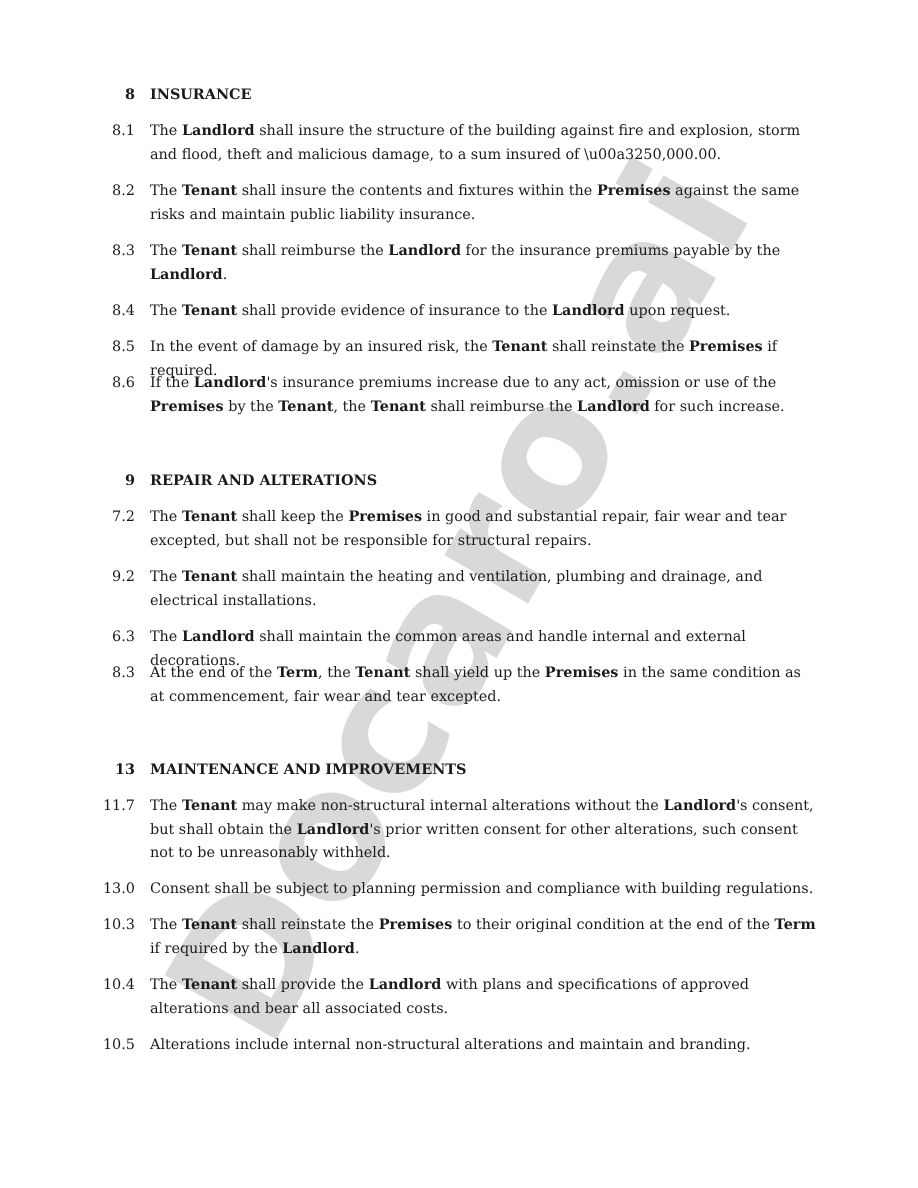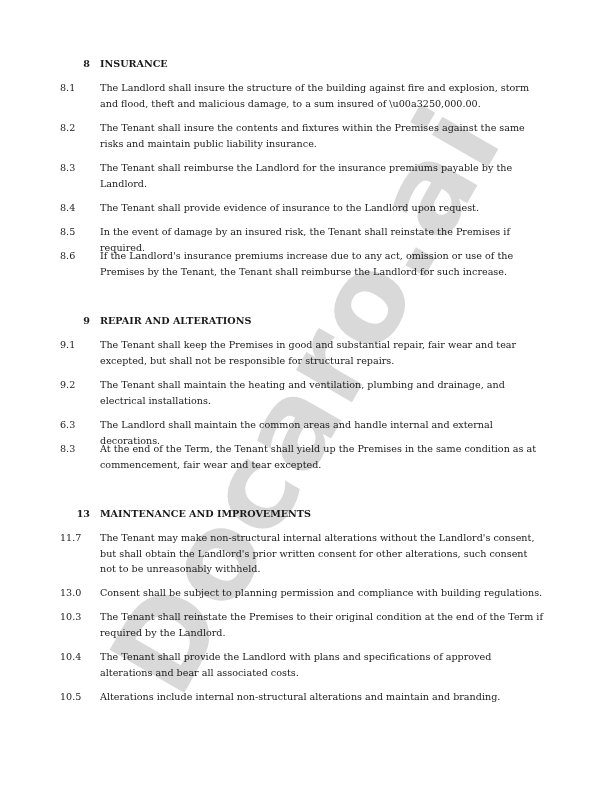--- a/index.html
+++ b/index.html
@@ -8,23 +8,23 @@
   .page { position: absolute; left: 0; top: 0; width: 612px; height: 792px; }
   .watermark { position: absolute; left: 306px; top: 400px; transform: translate(-50%, -50%) rotate(-60deg);
                font-family: "DejaVu Sans", "Liberation Sans", sans-serif; font-weight: bold;
                font-size: 118px; color: #d9d9d9; white-space: nowrap; letter-spacing: 2px;
                pointer-events: none; z-index: 0; }
   .content { position: absolute; left: 0; top: 0; width: 612px; z-index: 1; }
   .heading { position: absolute; font-size: 9.6px; font-weight: bold; }
   .heading .num { position: absolute; width: 30px; text-align: right; left: 60px; }
   .heading .title { position: absolute; left: 100px; white-space: nowrap; }
   .clause { position: absolute; font-size: 9.6px; line-height: 15.6px; }
-  .clause .num { position: absolute; left: 60px; width: 30px; text-align: left; }
+  .clause .num { position: absolute; left: 60px; width: 30px; text-align: right; }
   .clause .text { position: absolute; left: 100px; width: 445px; }
-  b { font-weight: normal; }
+  b { font-weight: bold; }
 </style>
 </head>
 <body>
 
 <div class="page">
   <div class="watermark">Docaro.ai</div>
   <div class="content" id="content">
 
     <div class="heading" style="top:58px;">
       <span class="num">8</span>
@@ -53,21 +53,21 @@
     <div class="clause" style="top:248px;">
       <span class="num">8.6</span>
       <span class="text">If the <b>Landlord</b>'s insurance premiums increase due to any act, omission or use of the <b>Premises</b> by the <b>Tenant</b>, the <b>Tenant</b> shall reimburse the <b>Landlord</b> for such increase.</span>
     </div>
 
     <div class="heading" style="top:315px;">
       <span class="num">9</span>
       <span class="title">REPAIR AND ALTERATIONS</span>
     </div>
     <div class="clause" style="top:337px;">
-      <span class="num">9.1</span>
+      <span class="num">7.2</span>
       <span class="text">The <b>Tenant</b> shall keep the <b>Premises</b> in good and substantial repair, fair wear and tear excepted, but shall not be responsible for structural repairs.</span>
     </div>
     <div class="clause" style="top:377px;">
       <span class="num">9.2</span>
       <span class="text">The <b>Tenant</b> shall maintain the heating and ventilation, plumbing and drainage, and electrical installations.</span>
     </div>
     <div class="clause" style="top:417px;">
       <span class="num">6.3</span>
       <span class="text">The <b>Landlord</b> shall maintain the common areas and handle internal and external decorations.</span>
     </div>

